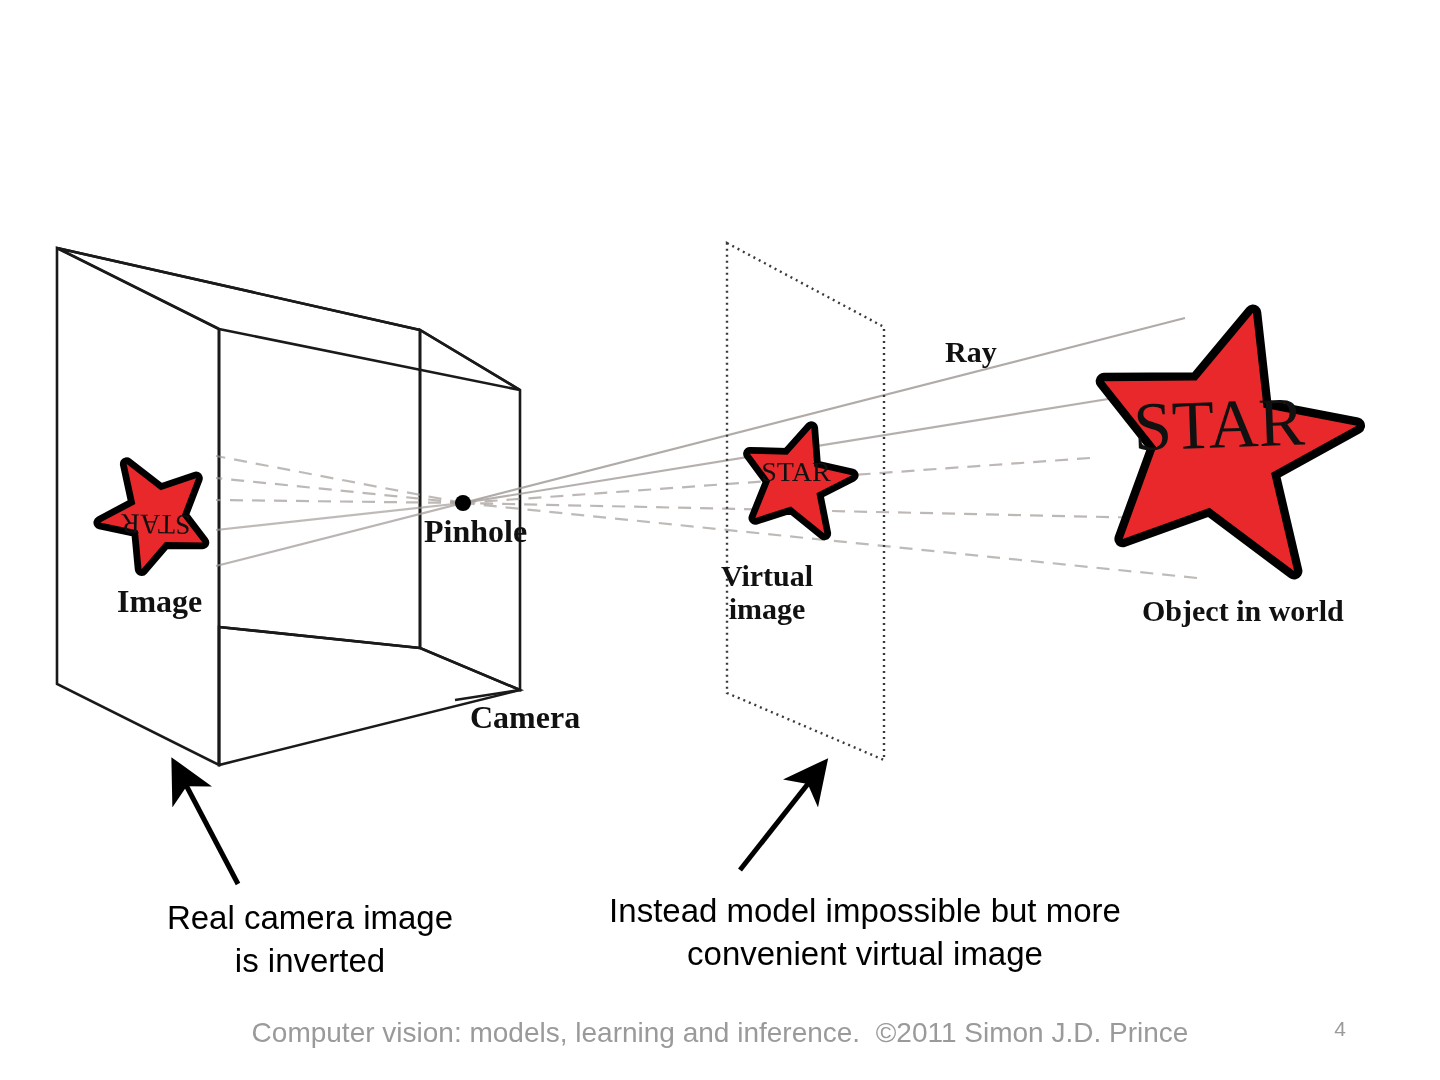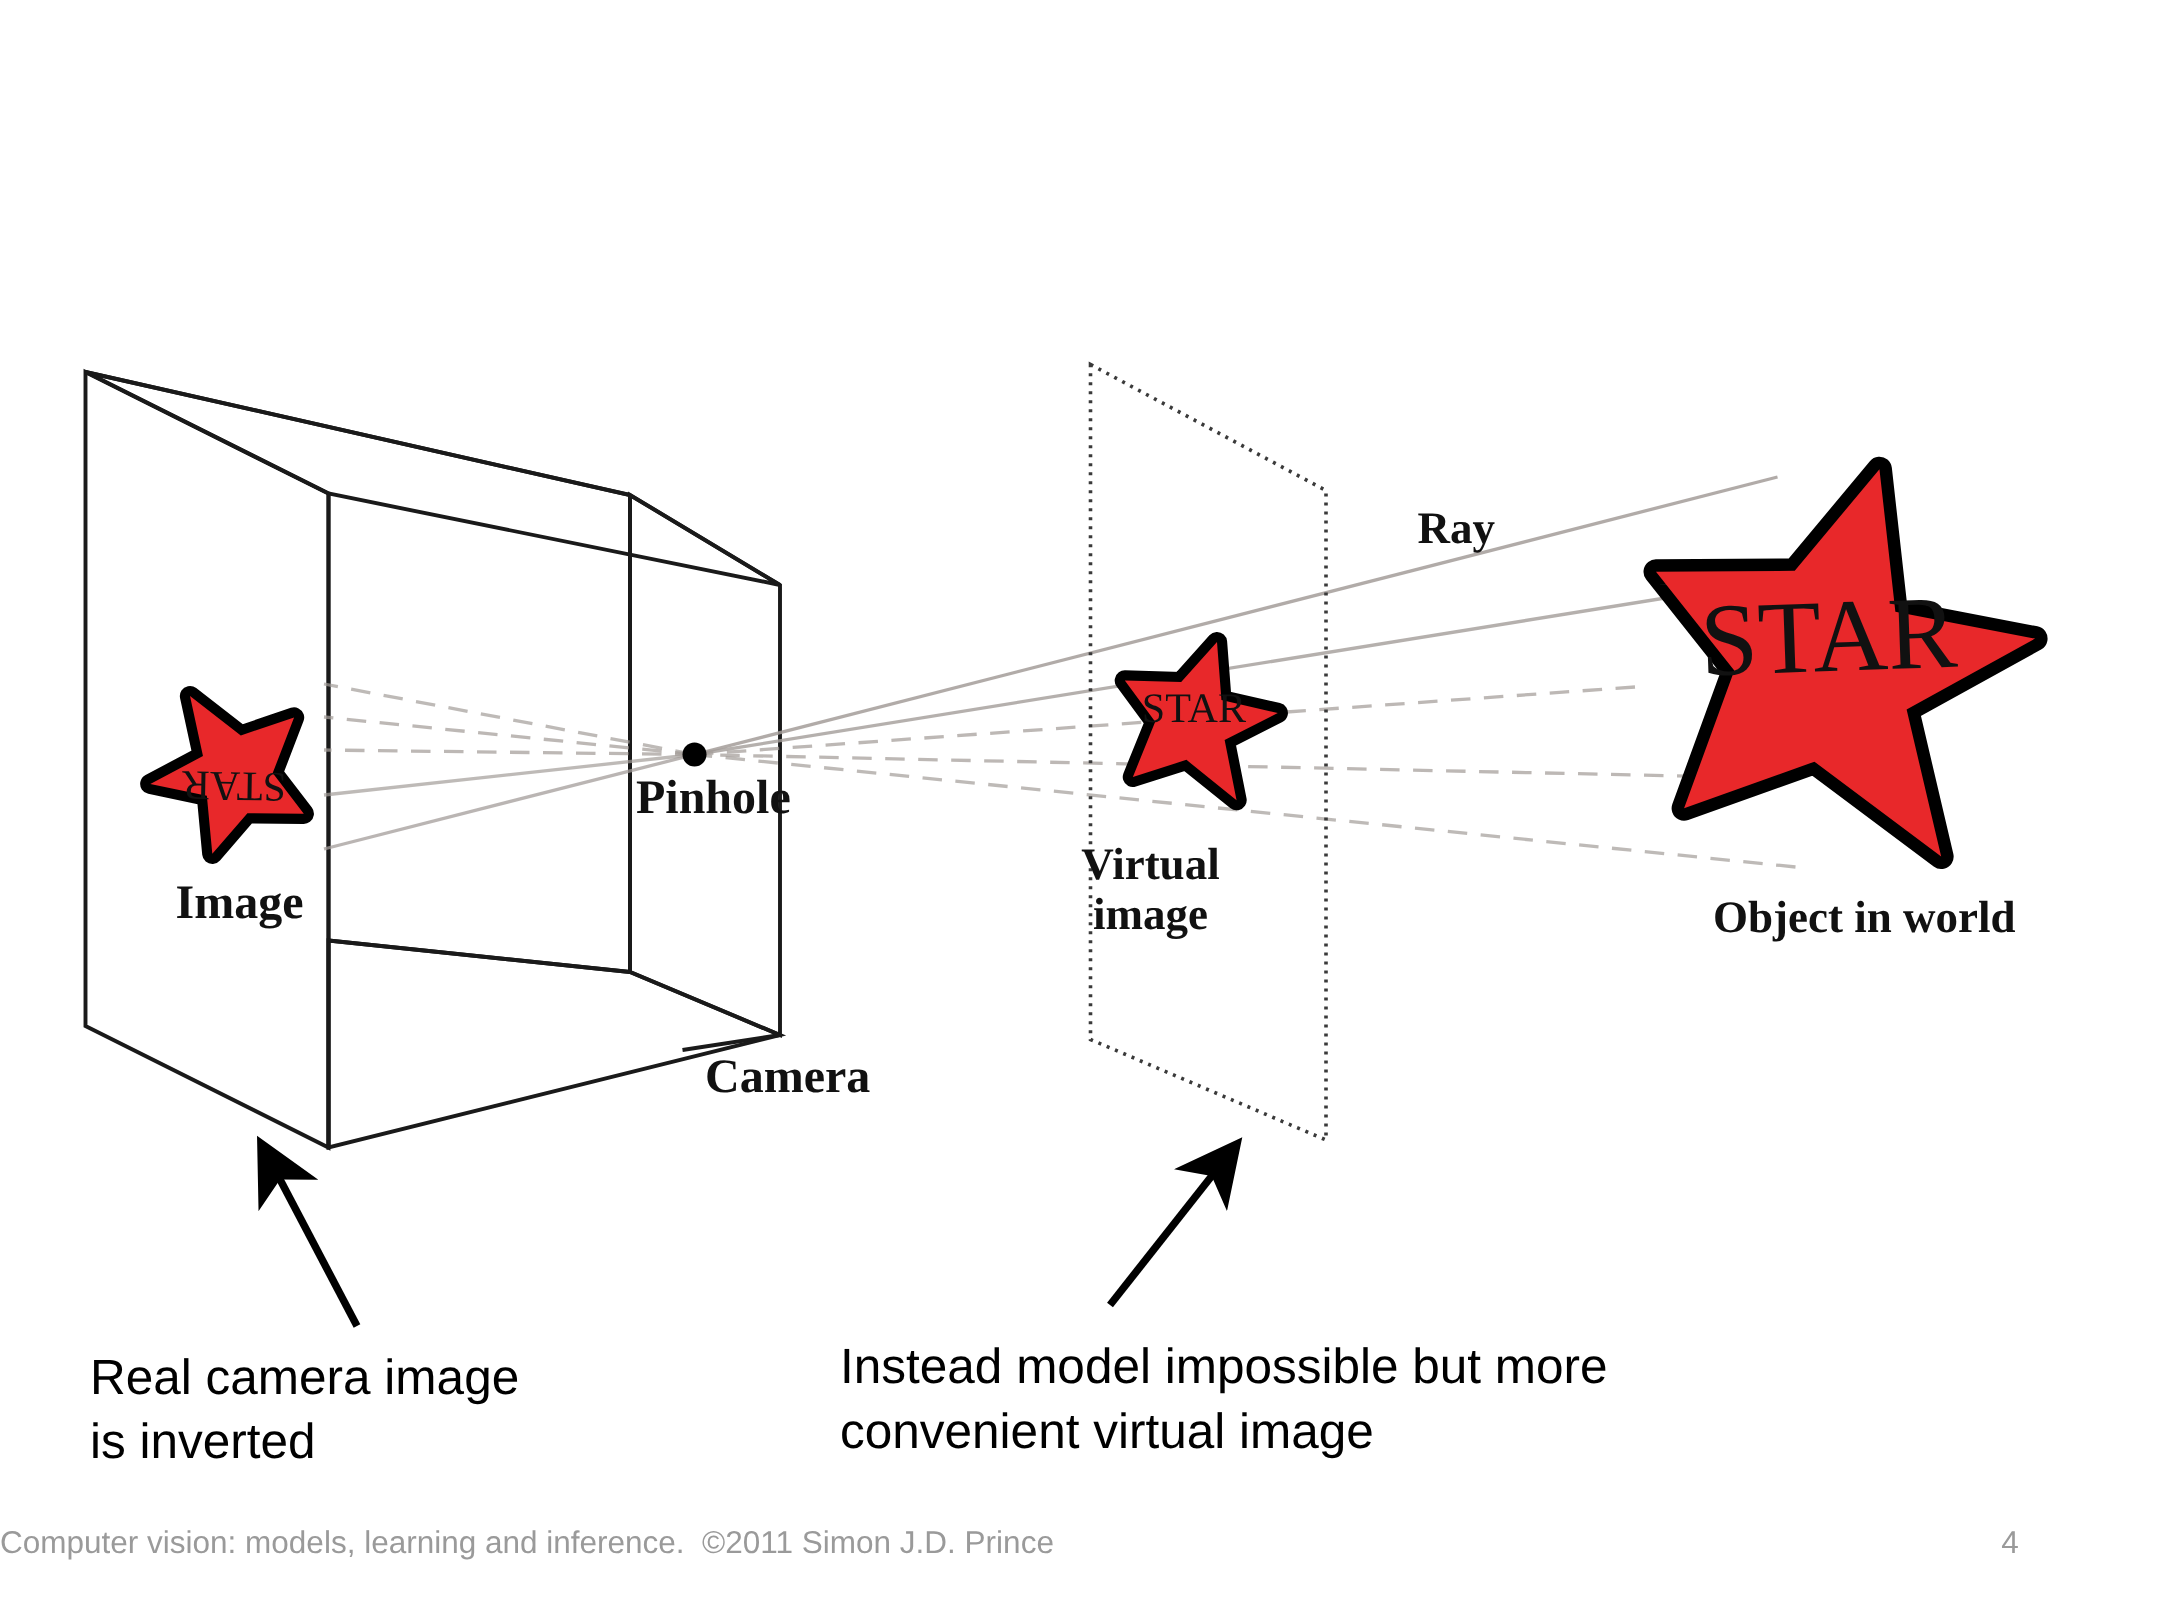--- a/index.html
+++ b/index.html
@@ -48,43 +48,43 @@
   }
 
   
   .callout {
     position: absolute;
     font-family: "Liberation Sans", sans-serif;
     font-size: 33px;
     font-weight: 400;
     line-height: 1.30;
     color: #000000;
-    text-align: left;
+    text-align: center;
     white-space: pre-line;
   }
   #callout-left {
     left: 60px;
     top: 897px;
     width: 500px;
   }
   #callout-right {
     left: 560px;
     top: 890px;
     width: 610px;
   }
 
   
   #footer-text {
     position: absolute;
     left: 0;
     top: 1017px;
     width: 1440px;
-    text-align: left;
-    font-family: "Liberation Sans", sans-serif;
-    font-size: 21px;
+    text-align: center;
+    font-family: "Liberation Sans", sans-serif;
+    font-size: 28px;
     color: #9a9a9a;
     white-space: pre;
   }
   #footer-page {
     position: absolute;
     left: 1310px;
     top: 1017px;
     width: 60px;
     text-align: center;
     font-family: "Liberation Sans", sans-serif;

